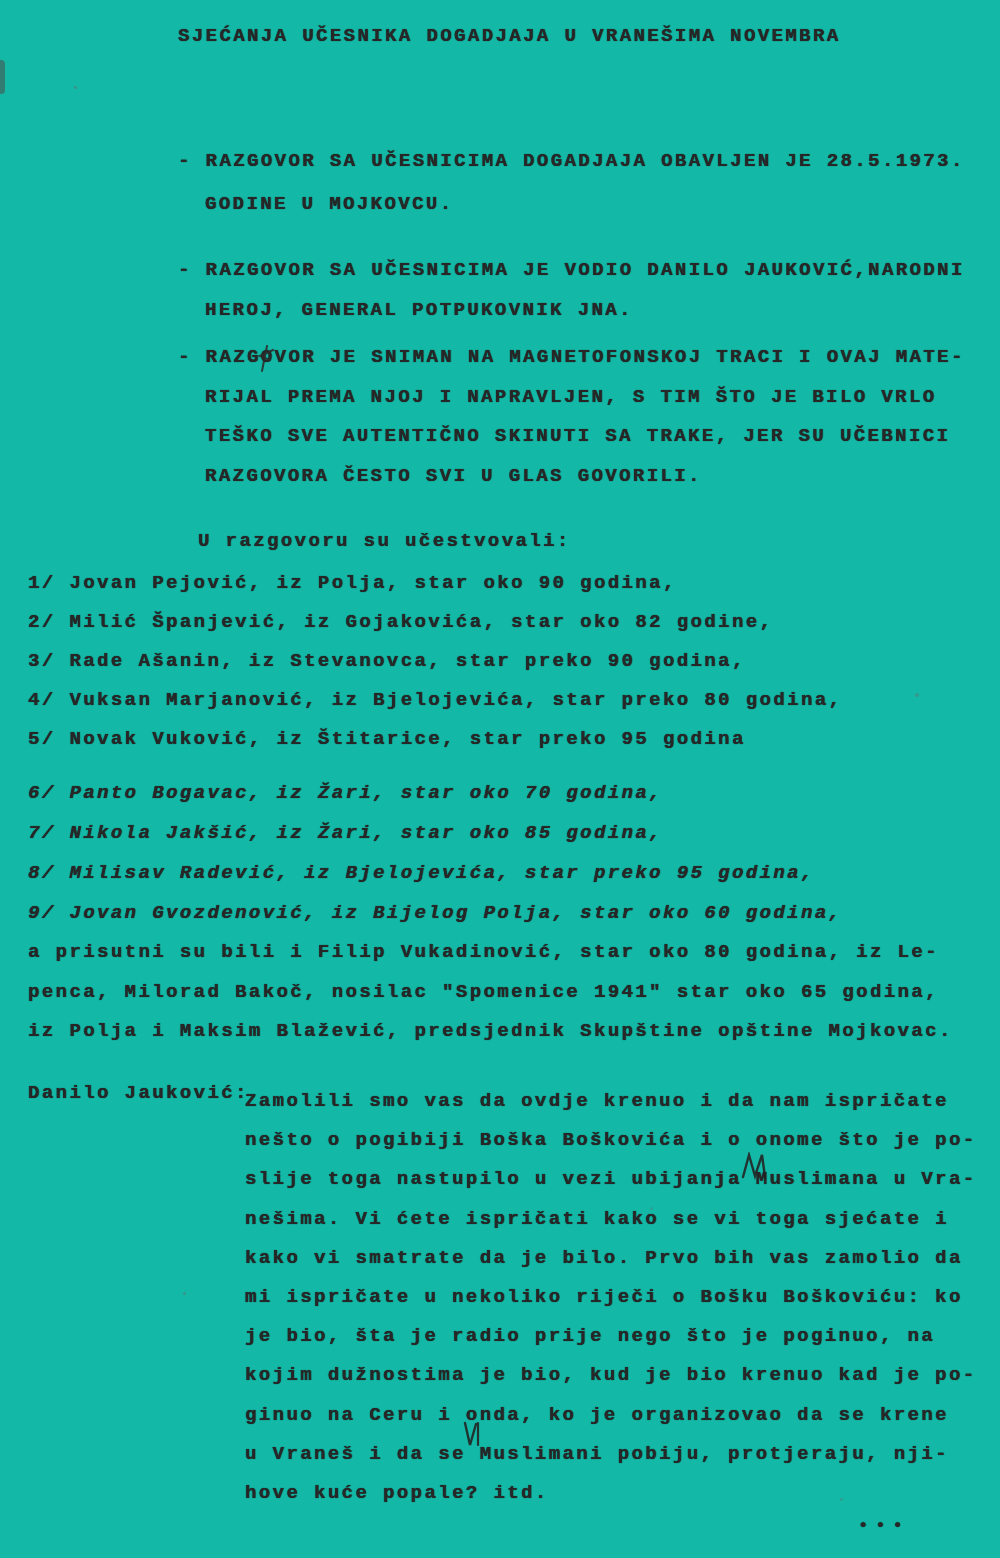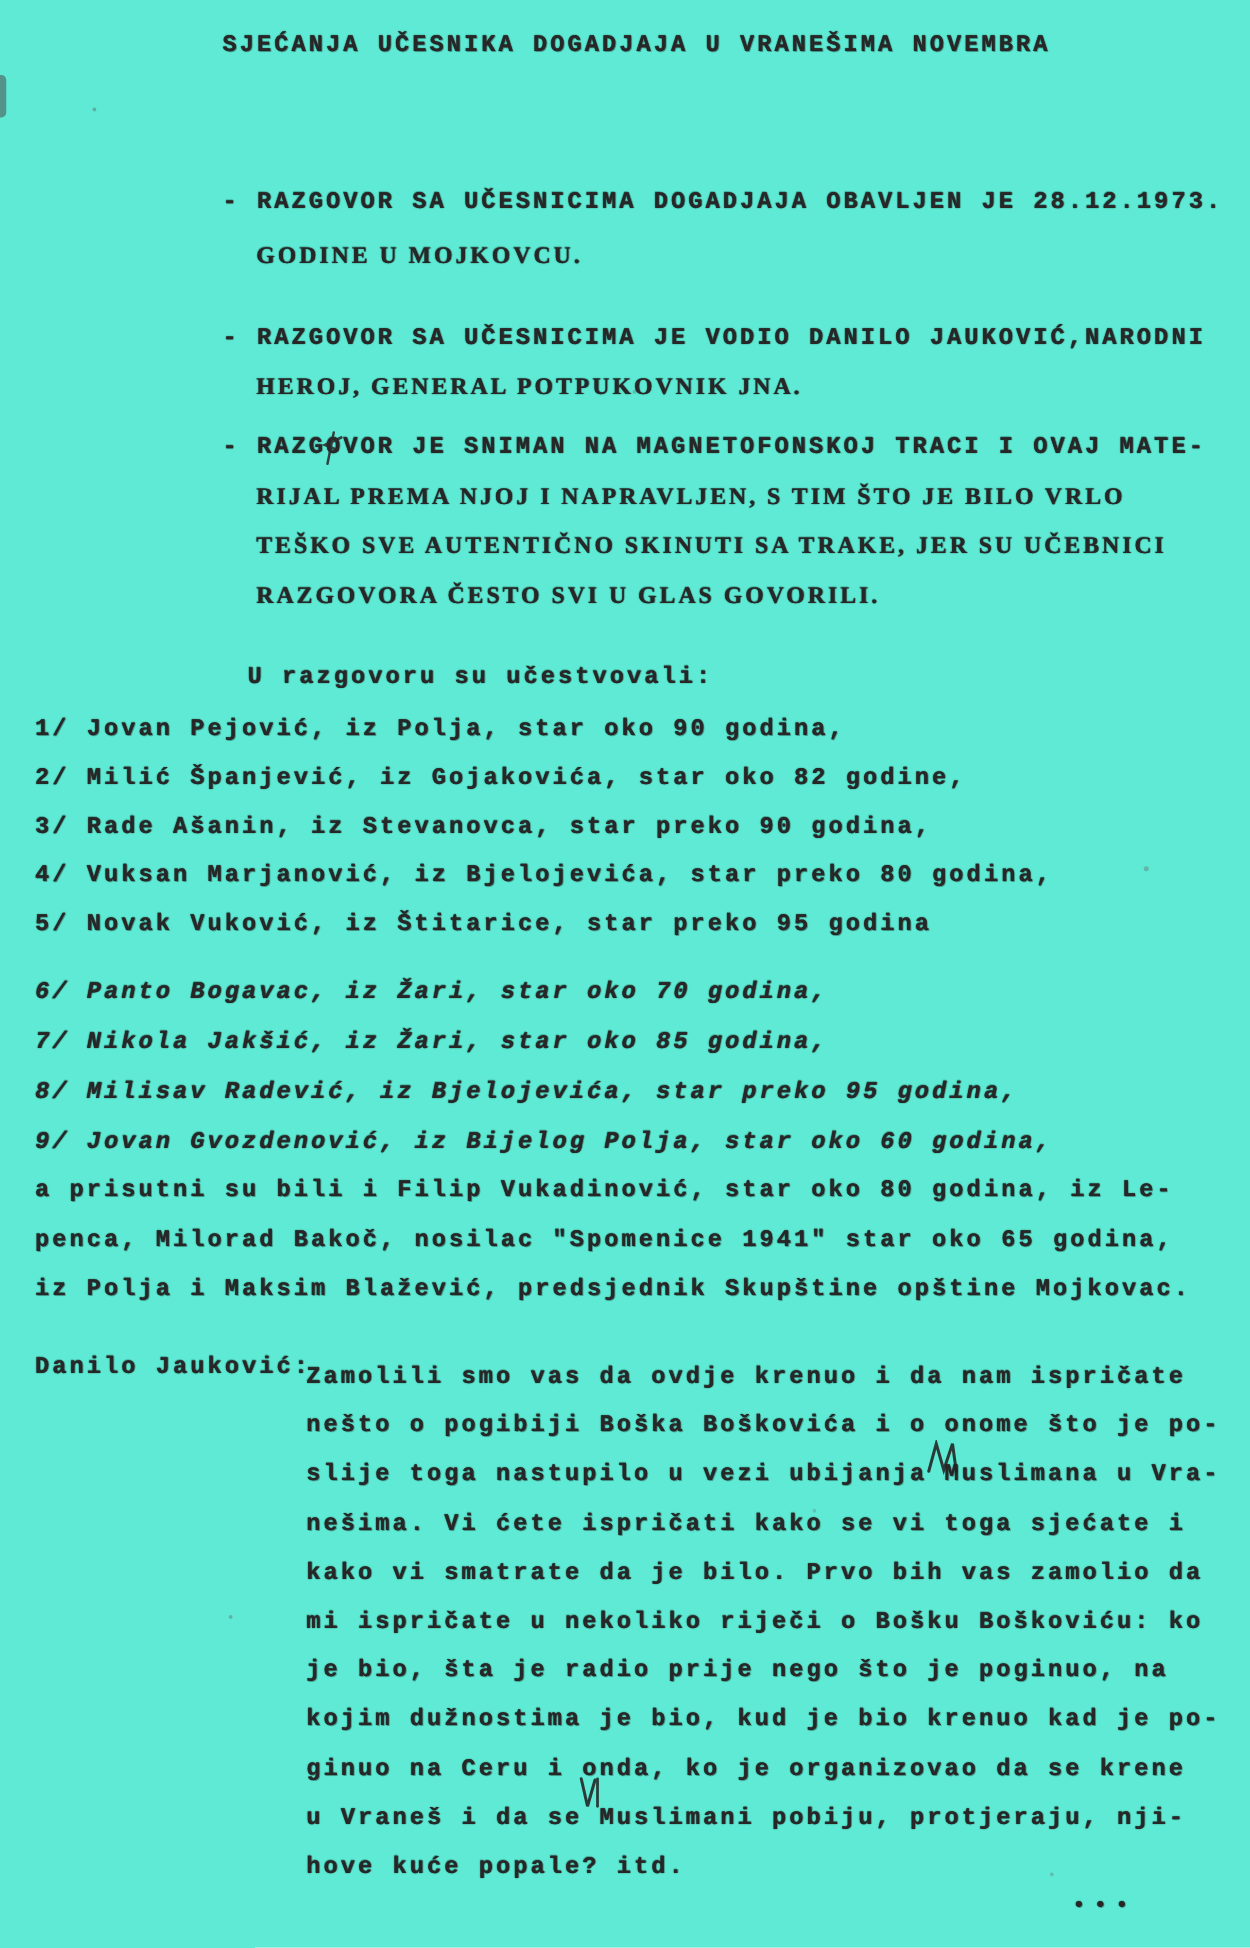--- a/index.html
+++ b/index.html
@@ -1,39 +1,39 @@
 <!DOCTYPE html>
 <html><head>
 <meta charset="utf-8">
 <style>
   html,body{margin:0;padding:0;background:#e8e8e8;}
   .page{
     position:relative;
     width:1000px;height:1558px;
     margin:0 auto;
-    background:#5eead4;
+    background:#14b8a6;
     overflow:hidden;
     font-family:"Liberation Mono","DejaVu Sans Mono",monospace;
     font-weight:bold;
     font-size:19px;
     letter-spacing:2.4px;
     color:#272727;
   }
   .blk{position:absolute;}
   .line{
     white-space:pre;
     text-shadow:0 0 1px rgba(25,25,25,0.9),
                 0.7px 0.4px 0 rgba(25,25,25,0.30),
                 -0.4px -0.2px 0 rgba(25,25,25,0.22);
   }
   .title{left:178px;top:20px;line-height:33px;}
   .b1{left:178px;top:140px;line-height:43px;}
   .b2{left:178px;top:250px;line-height:40px;}
   .b3{left:178px;top:338px;line-height:39.5px;}
-  .cont{padding-left:27px;font-family:Liberation Serif, serif;}
+  .cont{padding-left:27px;}
   .phead{left:198px;top:530px;}
   .plistA{left:28px;top:564px;line-height:39px;}
   .plistB{left:28px;top:773px;line-height:40px;font-style:italic;}
   .plistC{left:28px;top:933px;line-height:39.5px;}
   .speaker{left:28px;top:1082px;font-family:Liberation Mono, monospace;}
   .speech{left:245px;top:1082px;line-height:39.2px;}
   .dots{left:858px;top:1516px;font-size:17px;letter-spacing:7px;}
   .mark{position:absolute;opacity:0.88;}
   .speck{position:absolute;background:#6a6a6a;border-radius:50%;}
   .smudge{position:absolute;left:0;top:60px;width:5px;height:34px;
@@ -42,21 +42,21 @@
 </head>
 <body>
 
 <div class="page">
 
   <div class="blk title">
     <div class="line">SJEĆANJA UČESNIKA DOGADJAJA U VRANEŠIMA NOVEMBRA</div>
   </div>
 
   <div class="blk b1">
-    <div class="line">- RAZGOVOR SA UČESNICIMA DOGADJAJA OBAVLJEN JE 28.12.1973.</div>
+    <div class="line">- RAZGOVOR SA UČESNICIMA DOGADJAJA OBAVLJEN JE 28.5.1973.</div>
     <div class="line cont">GODINE U MOJKOVCU.</div>
   </div>
 
   <div class="blk b2">
     <div class="line">- RAZGOVOR SA UČESNICIMA JE VODIO DANILO JAUKOVIĆ,NARODNI</div>
     <div class="line cont">HEROJ, GENERAL POTPUKOVNIK JNA.</div>
   </div>
 
   <div class="blk b3">
     <div class="line">- RAZGOVOR JE SNIMAN NA MAGNETOFONSKOJ TRACI I OVAJ MATE-</div>

